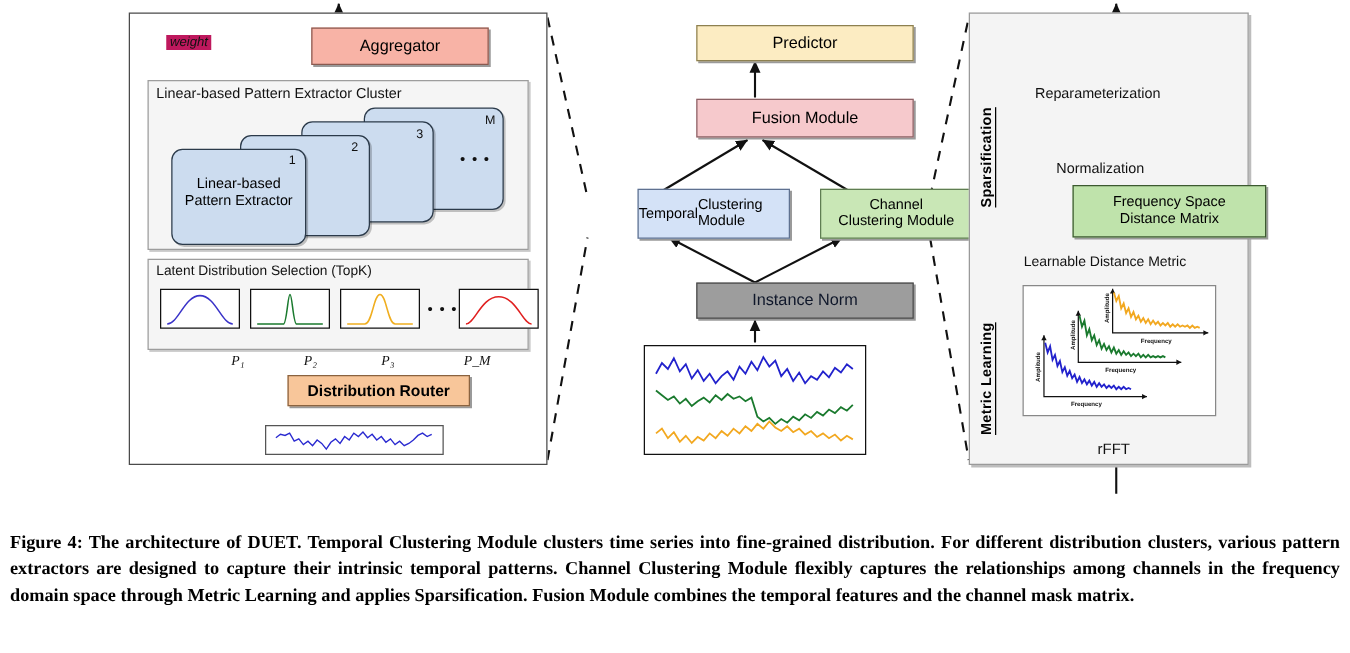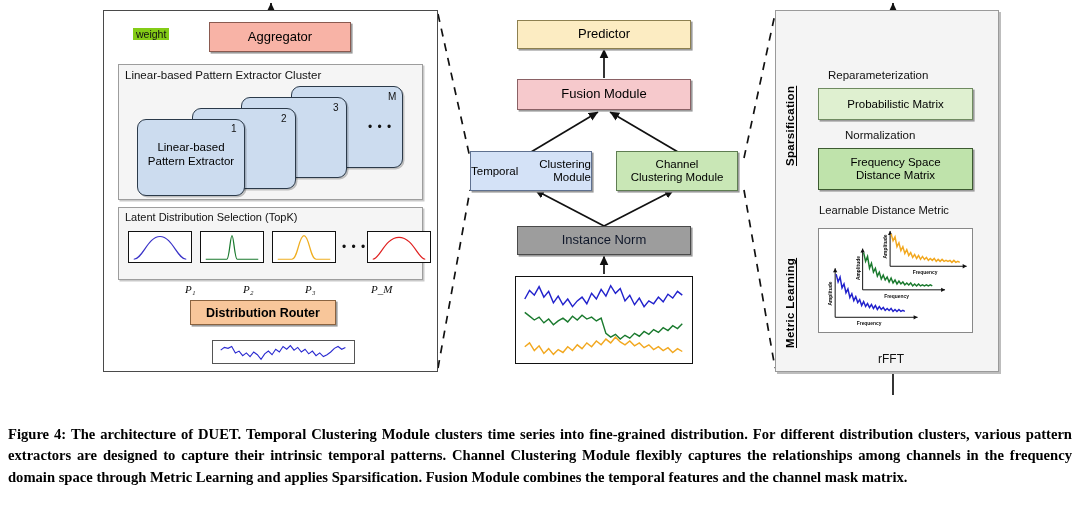--- a/index.html
+++ b/index.html
@@ -1,19 +1,19 @@
 <!DOCTYPE html>
 <html><head>
 <meta charset="utf-8">
 <style>
   html,body{margin:0;padding:0;background:#ffffff;}
   body{width:1080px;height:522px;font-family:"Liberation Sans",sans-serif;color:#000;overflow:hidden;}
   #figure{position:relative;width:1080px;height:522px;}
   .abs{position:absolute;box-sizing:border-box;}
-  .box{display:flex;align-items:center;justify-content:center;text-align:right;line-height:1.12;}
+  .box{display:flex;align-items:center;justify-content:center;text-align:left;line-height:1.12;margin-left:40px;}
 
   
   .panel-left{left:103px;top:10px;width:335px;height:362px;border:1.6px solid #4a4a4a;background:#fff;}
   .panel-right{left:775px;top:10px;width:224px;height:362px;border:1.6px solid #9a9a9a;background:#f4f4f4;
                box-shadow:2px 2px 0 #bdbdbd;}
 
   .subpanel{border:1.4px solid #9d9d9d;background:#f5f5f5;box-shadow:1.5px 1.5px 0 #c9c9c9;}
 
   
   .node{border:1.3px solid #6f6f6f;box-shadow:1.6px 1.6px 0 #9a9a9a;}
@@ -107,21 +107,21 @@
     <path d="M893,395 L893,372" stroke="#111" stroke-width="1.7" fill="none"></path>
 
     <path d="M812,24 q-7,0 -7,7 L805,84 q0,7 -7,7 q7,0 7,7 L805,158 q0,7 7,7" stroke="#111" stroke-width="1.5" fill="none"></path>
     <path d="M812,175 q-7,0 -7,7 L805,255 q0,7 -7,7 q7,0 7,7 L805,344 q0,7 7,7" stroke="#111" stroke-width="1.5" fill="none"></path>
   </svg>
 
   <div class="abs panel-left"></div>
 
   <div class="abs box node n-salmon" style="left:209px;top:22px;width:142px;height:30px;font-size:13px;">Aggregator</div>
 
-  <div class="abs lbl" style="left:133px;top:28px;background:#84cc16;padding:0 3px;">weight</div>
+  <div class="abs lbl" style="left:133px;top:28px;background:#be185d;padding:0 3px;font-style:italic;">weight</div>
 
   <div class="abs subpanel" style="left:118px;top:64px;width:305px;height:136px;"></div>
   <div class="abs lbl" style="left:125px;top:69px;font-size:11.5px;">Linear-based Pattern Extractor Cluster</div>
 
   <div class="abs card" style="left:291px;top:86px;width:112px;height:82px;"></div>
   <div class="abs card-num" style="left:388px;top:91px;">M</div>
   <div class="abs lbl" style="left:368px;top:120px;font-size:12px;letter-spacing:1px;">• • •</div>
 
   <div class="abs card" style="left:241px;top:97px;width:106px;height:81px;"></div>
   <div class="abs card-num" style="left:333px;top:102px;">3</div>
@@ -199,21 +199,20 @@
   </div>
 
   <div class="abs panel-right"></div>
 
   <div class="abs vlabel" style="left:784px;top:24px;height:142px;">Sparsification</div>
   <div class="abs vlabel" style="left:784px;top:178px;height:170px;">Metric  Learning</div>
 
 
   <div class="abs lbl" style="left:828px;top:69px;font-size:11.5px;">Reparameterization</div>
 
-  <div class="abs box node n-greenlt" style="left:818px;top:88px;width:155px;height:32px;font-size:11.5px;">Probabilistic Matrix</div>
 
   <div class="abs lbl" style="left:845px;top:129px;font-size:11.5px;">Normalization</div>
 
   <div class="abs box node n-greenmid" style="left:818px;top:148px;width:155px;height:42px;font-size:11.5px;flex-direction:column;border-width:1.8px;border-color:#3c5a30;">
     <span>Frequency Space</span>
     <span>Distance Matrix</span>
   </div>
 
   <div class="abs lbl" style="left:819px;top:204px;font-size:11.2px;">Learnable Distance Metric</div>
 

